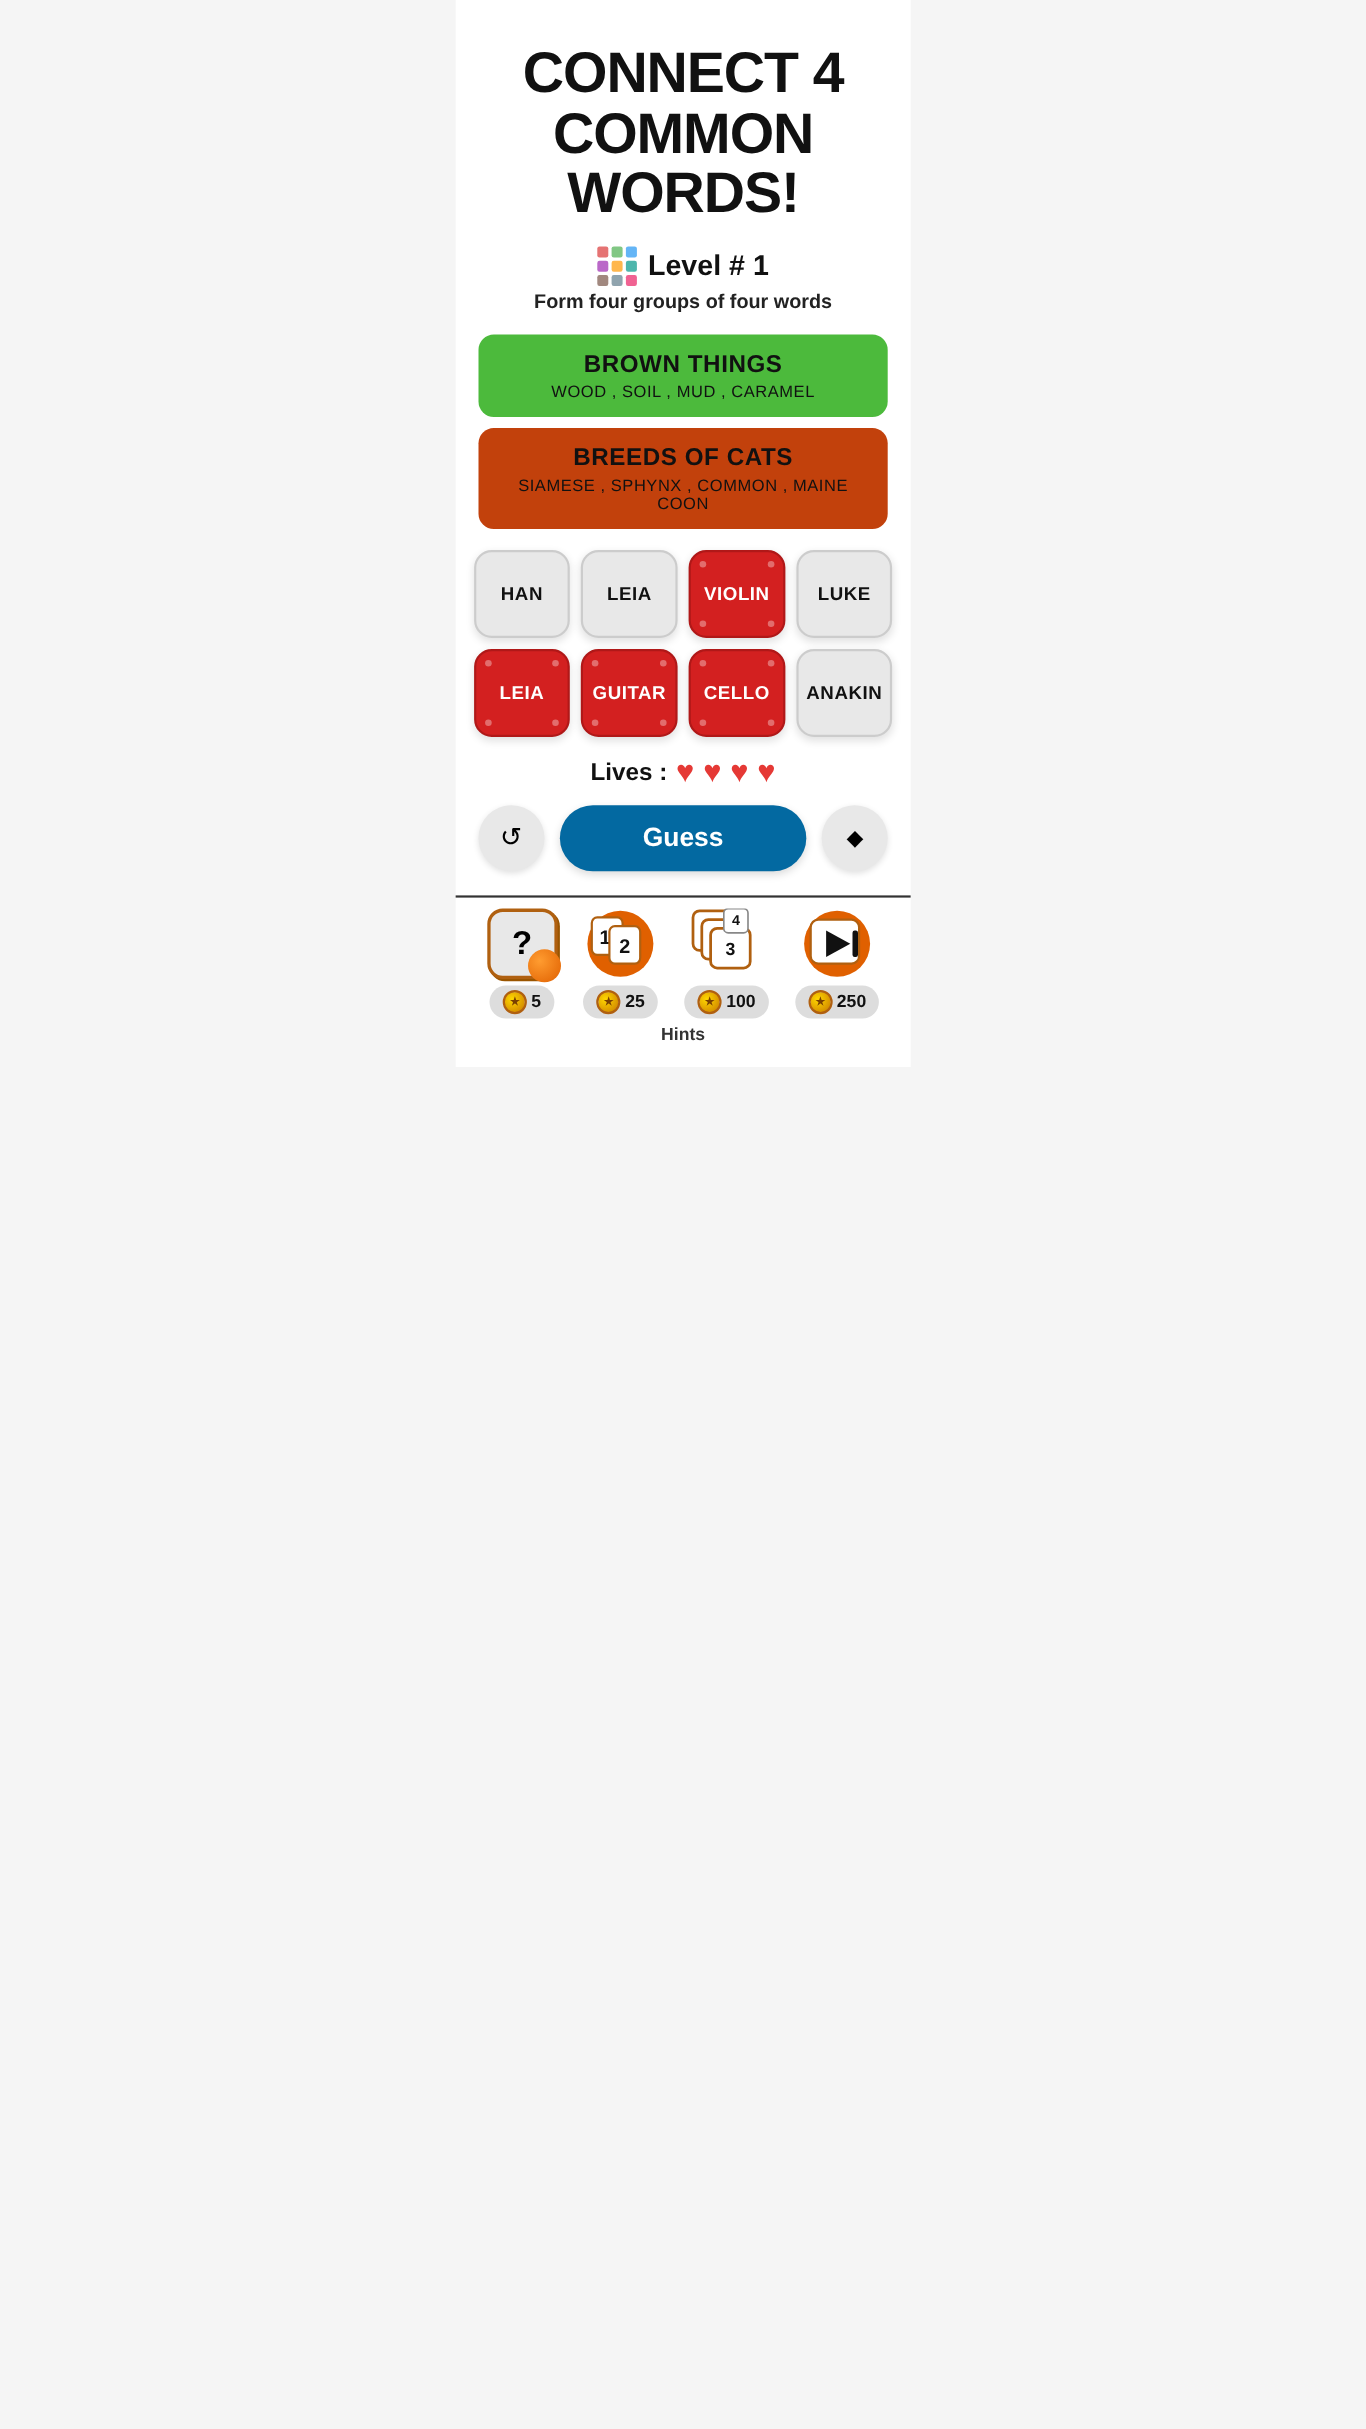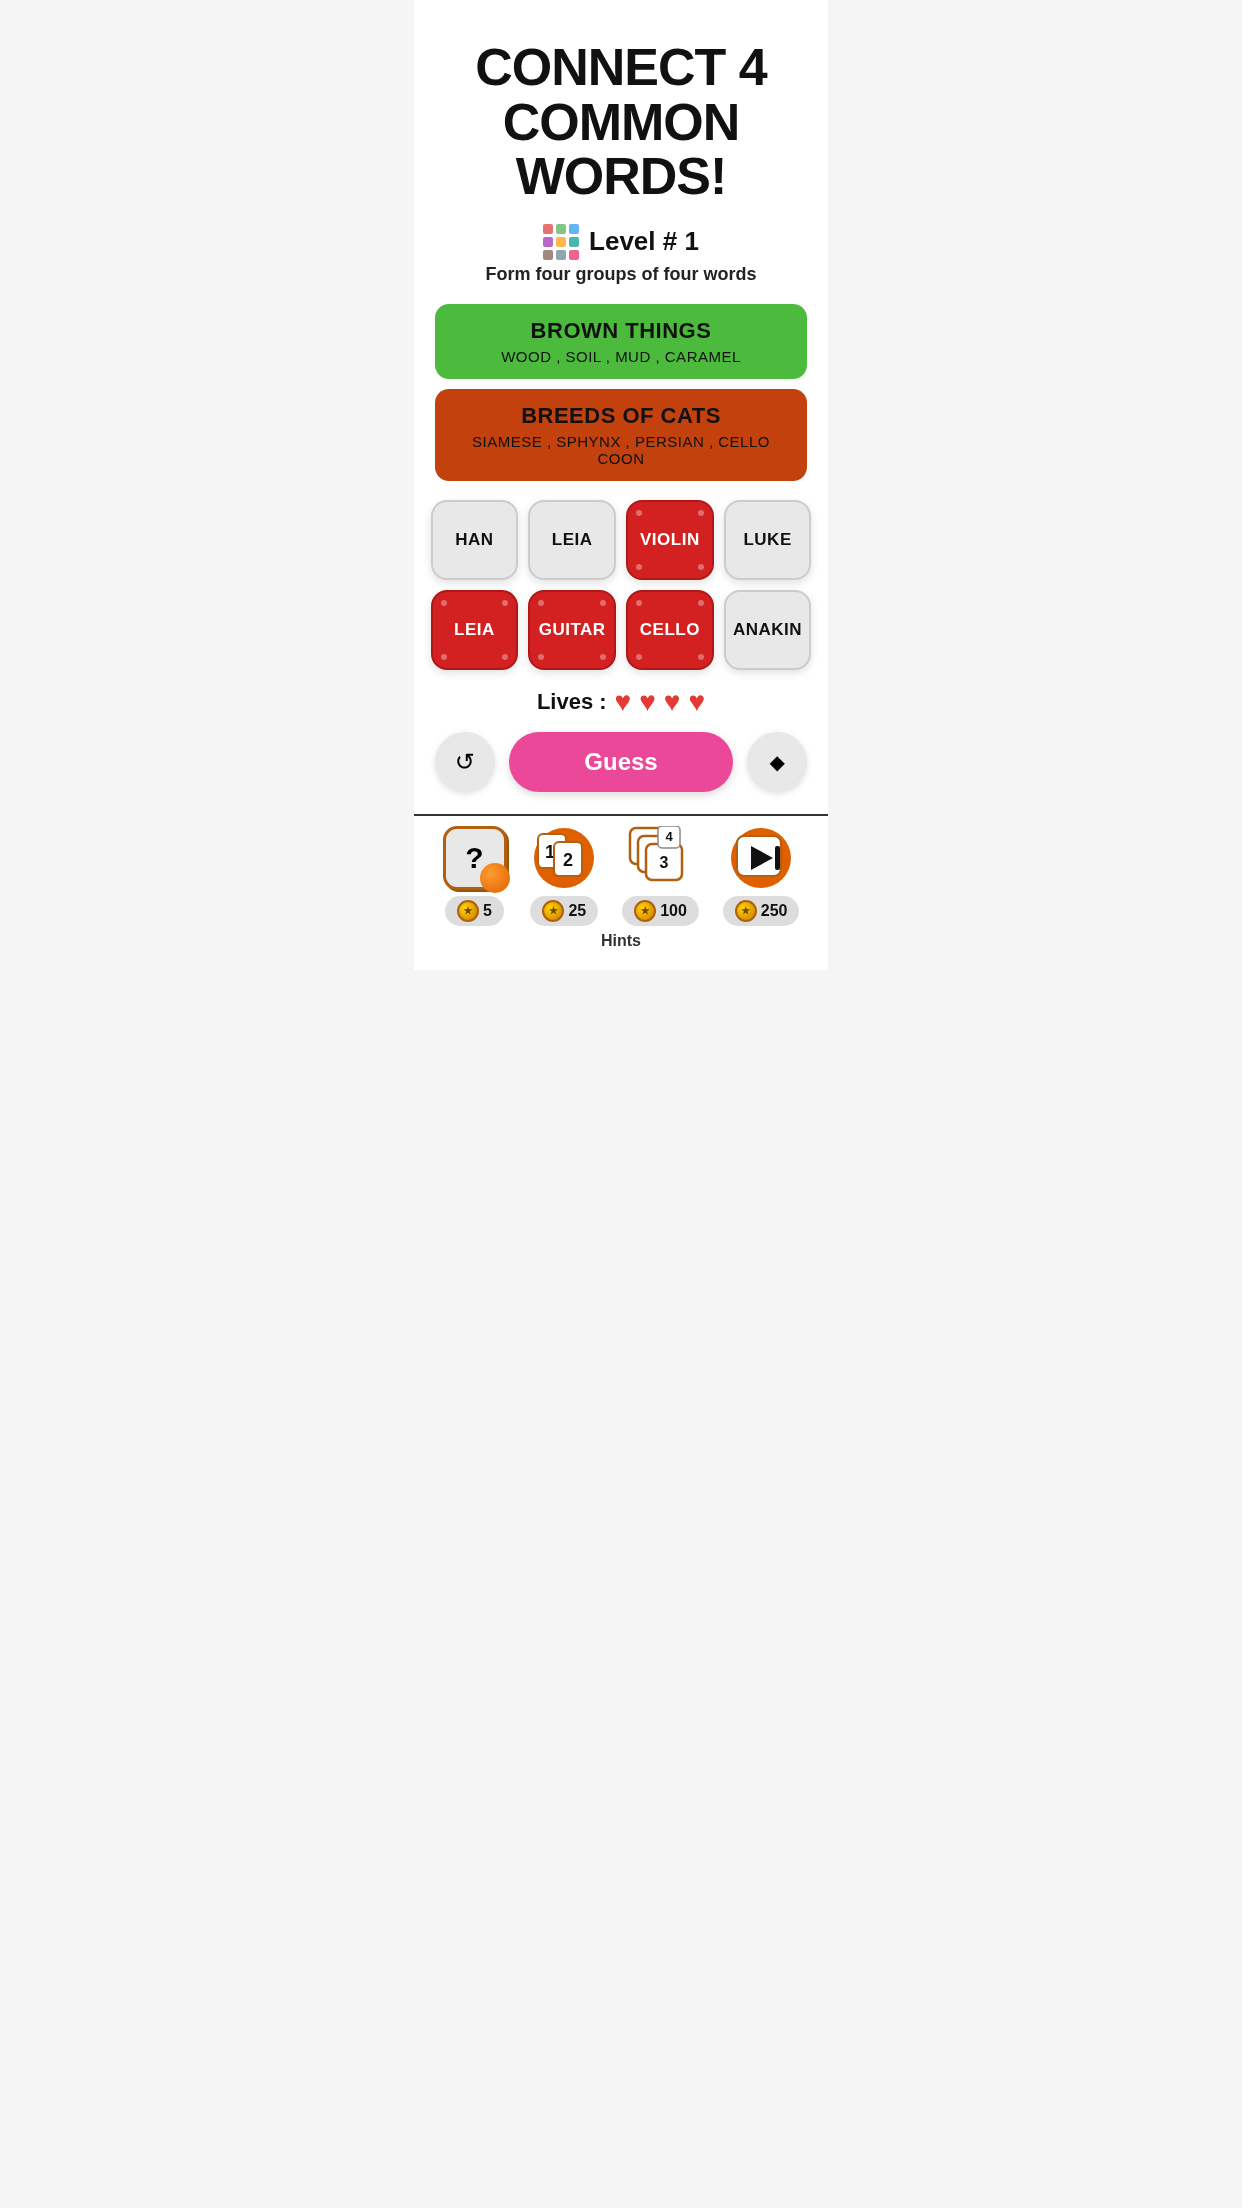--- a/index.html
+++ b/index.html
@@ -179,21 +179,21 @@
       justify-content: center;
       cursor: pointer;
       font-size: 22px;
       box-shadow: 0 2px 6px rgba(0,0,0,0.12);
     }
 
     .guess-btn {
       flex: 1;
       height: 60px;
       border-radius: 30px;
-      background: #ec4899;
+      background: #0369a1;
       color: #fff;
       font-size: 24px;
       font-weight: 700;
       border: none;
       cursor: pointer;
       box-shadow: 0 3px 8px rgba(0,0,0,0.15);
     }
 
     .hints-section {
       width: 100%;
@@ -307,21 +307,21 @@
 
   <div class="subtitle">Form four groups of four words</div>
 
   <div class="category-card green">
     <div class="category-title">BROWN THINGS</div>
     <div class="category-words">WOOD , SOIL , MUD , CARAMEL</div>
   </div>
 
   <div class="category-card yellow">
     <div class="category-title">BREEDS OF CATS</div>
-    <div class="category-words">SIAMESE , SPHYNX , PERSIAN , CELLO COON</div>
+    <div class="category-words">SIAMESE , SPHYNX , COMMON , MAINE COON</div>
   </div>
 
   <div class="word-grid">
 
     <div class="word-tile white">
       <span>HAN</span>
     </div>
     <div class="word-tile white">
       <span>LEIA</span>
     </div>

